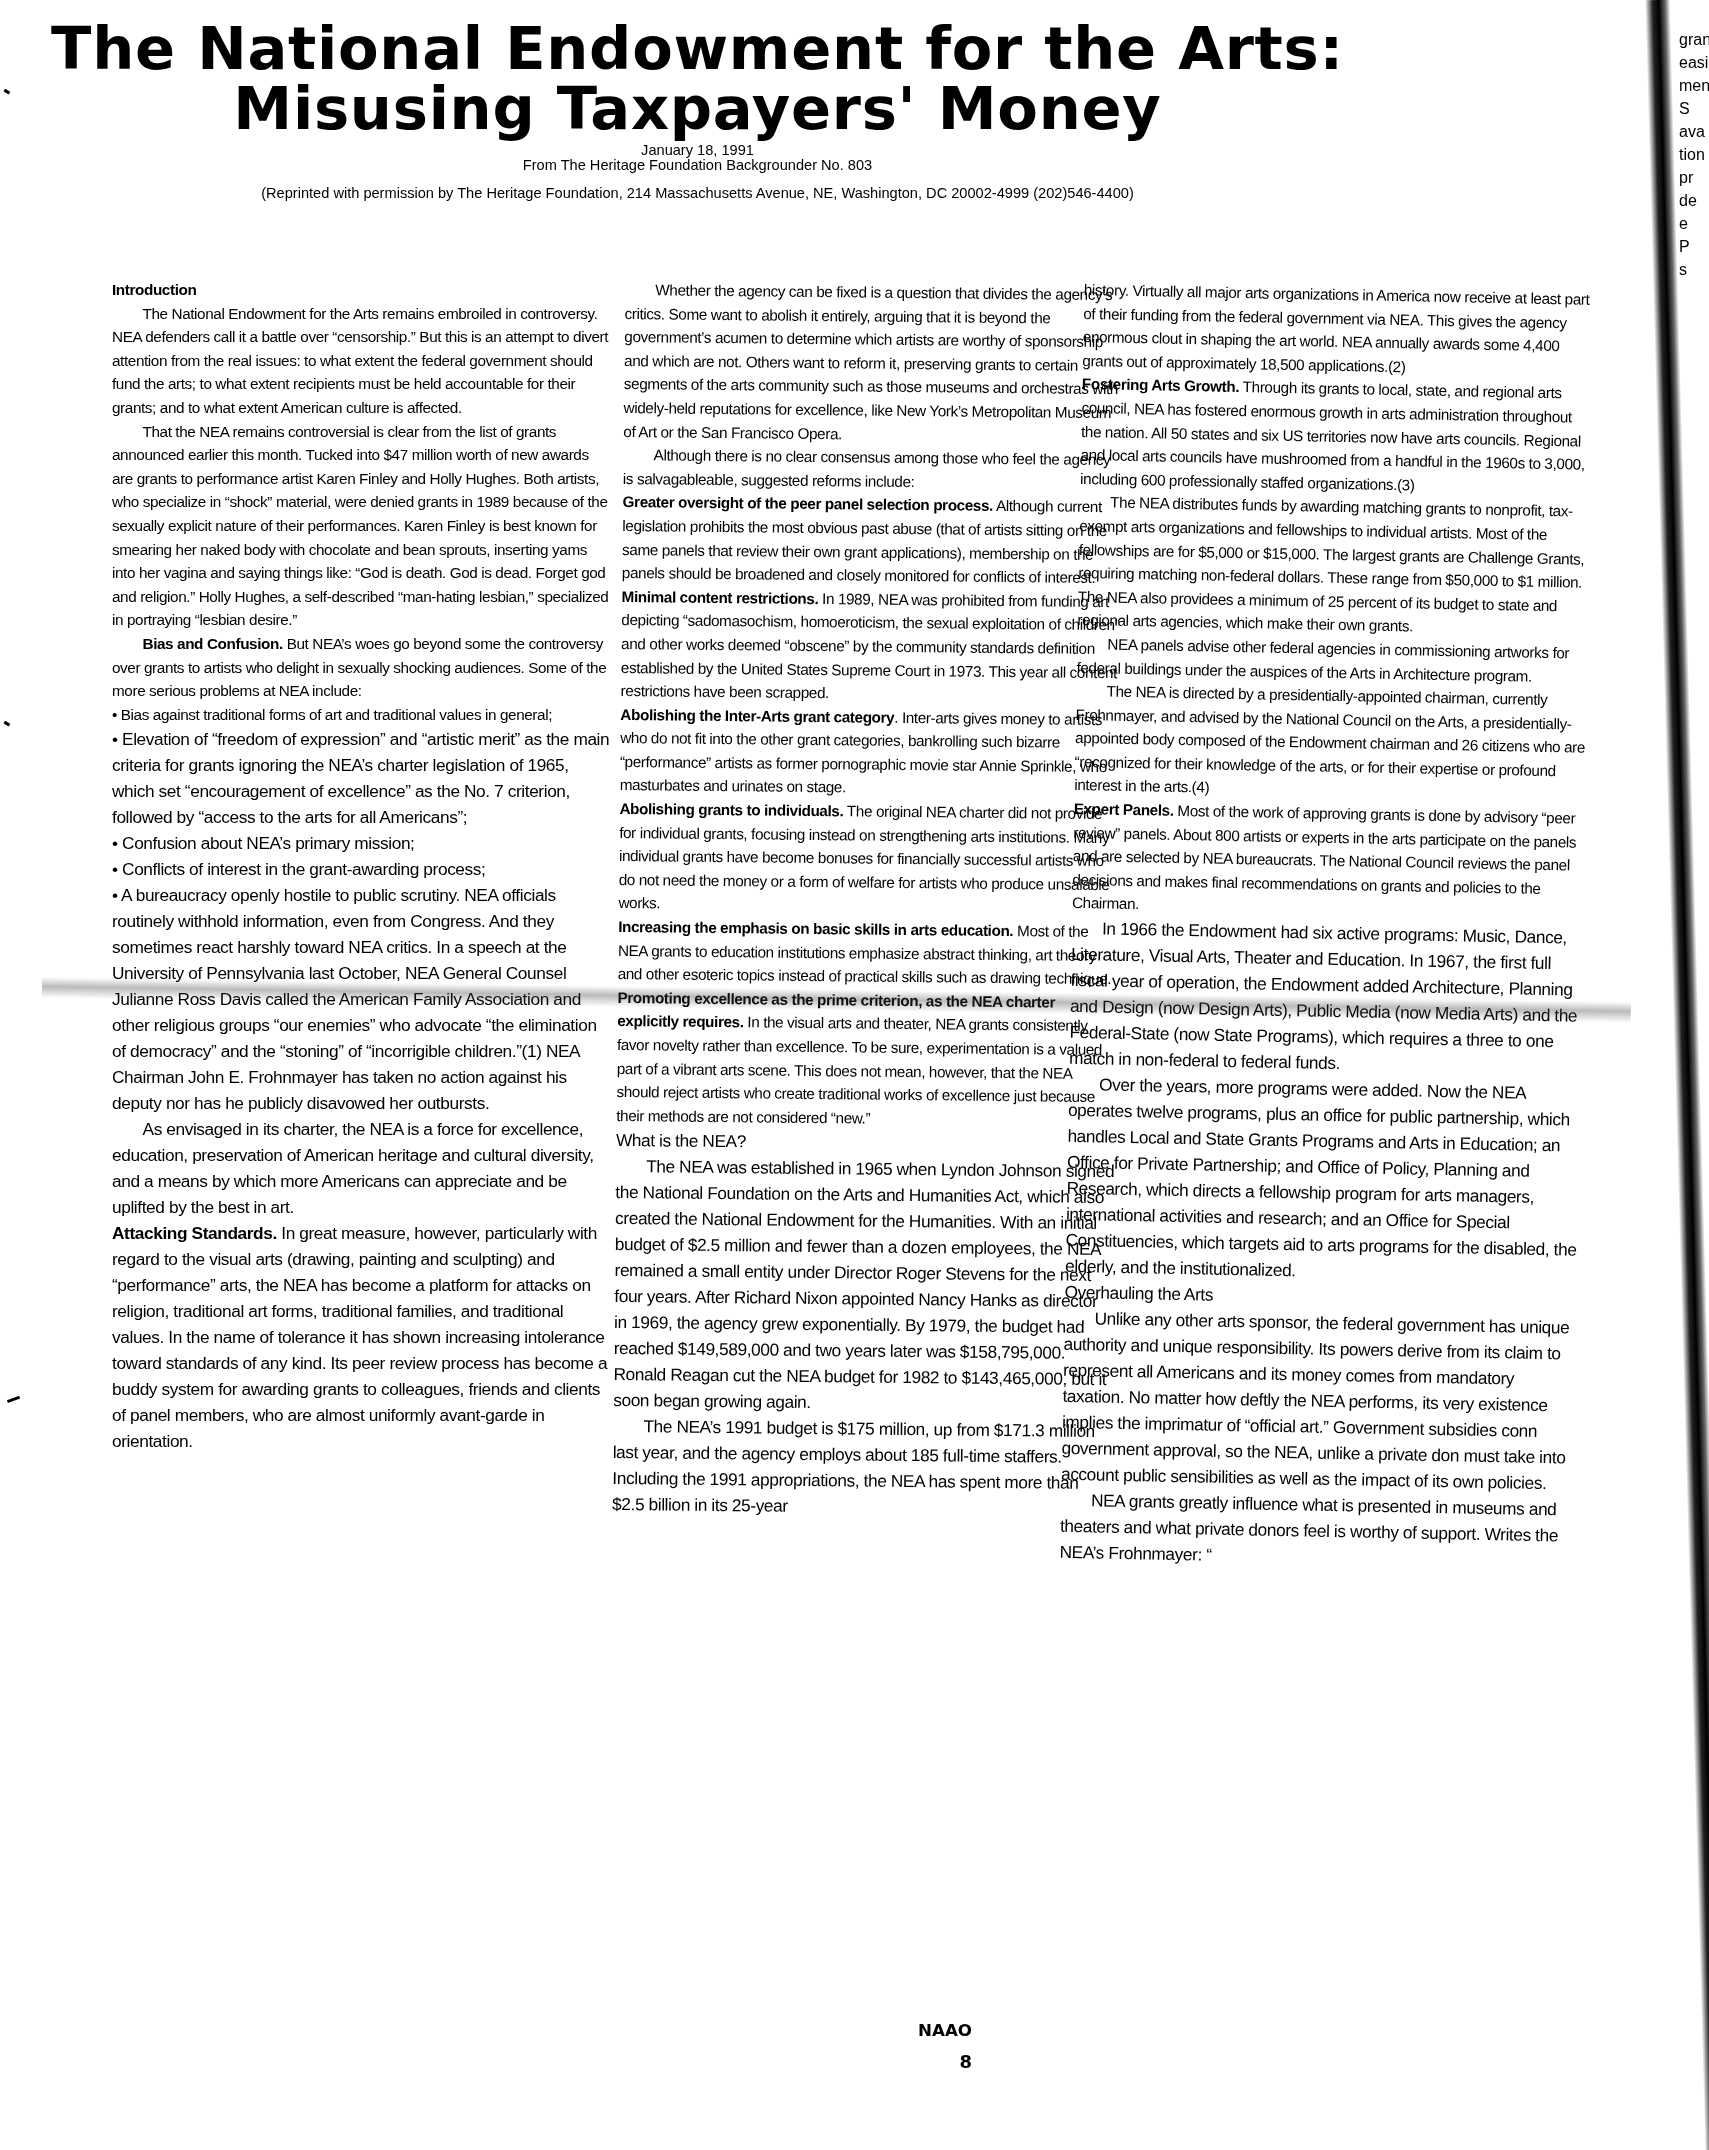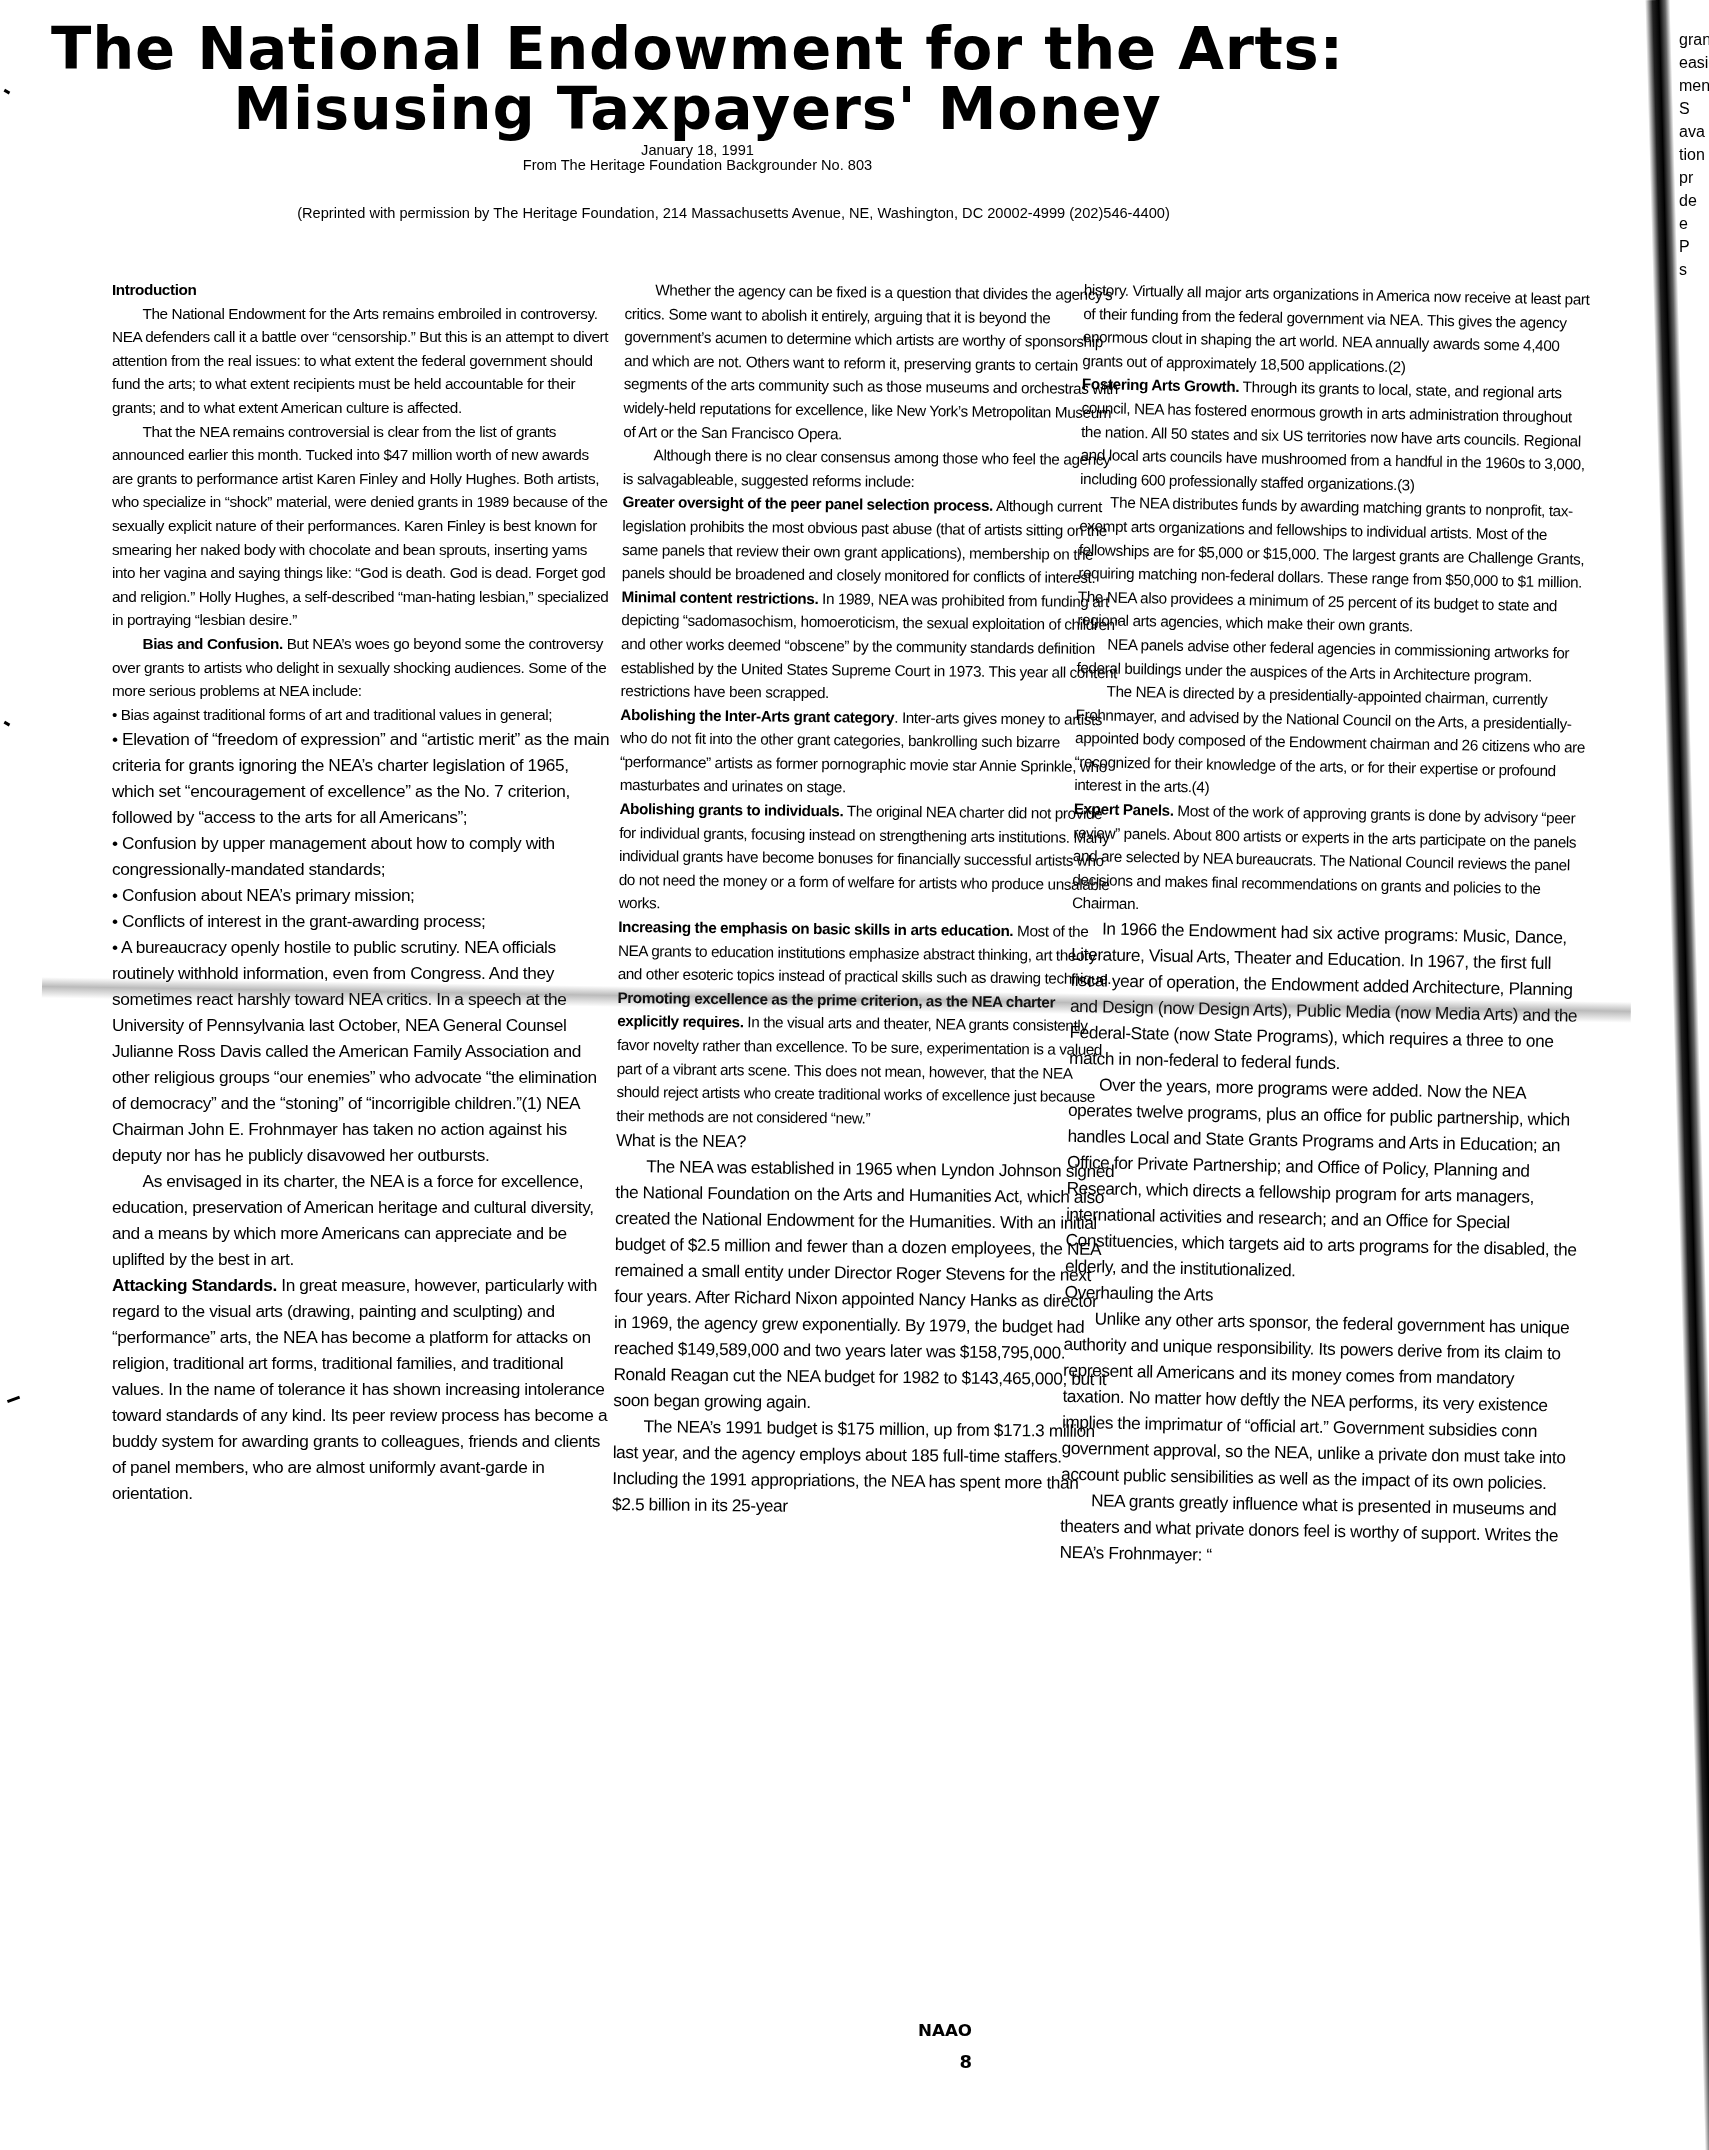--- a/index.html
+++ b/index.html
@@ -15,21 +15,21 @@
   }
   .title.l1 { top: 15.3px; }
   .title.l2 { top: 75px; }
   .meta {
     position: absolute; left: 0; width: 1395px; text-align: center;
     font-family: "Liberation Sans Narrow", "Liberation Sans", sans-serif;
     font-size: 14.6px; line-height: 18px;
   }
   .meta.d { top: 141px; }
   .meta.s { top: 156px; }
-  .meta.r { top: 204px; padding-left: 36px; }
+  .meta.r { top: 184px; }
   .col {
     position: absolute; top: 278px;
     font-family: "Liberation Sans", sans-serif;
     font-size: 17.3px; line-height: 26px;
     letter-spacing: -0.4px;
   }
   .col p { margin: 0; }
   .col .ind { text-indent: 30.5px; }
   .col .h { font-weight: bold; }
   .col b { font-weight: bold; }
@@ -71,21 +71,20 @@
 <div class="meta s">From The Heritage Foundation Backgrounder No. 803</div>
 <div class="meta r">(Reprinted with permission by The Heritage Foundation, 214 Massachusetts Avenue, NE, Washington, DC  20002-4999 (202)546-4400)</div>
 
 <div class="col c1">
   <p class="h small">Introduction</p>
   <p class="ind small">The National Endowment for the Arts remains embroiled in controversy.  NEA defenders call it a battle over “censorship.”  But this is an attempt to divert attention from the real issues:  to what extent the federal government should fund the arts; to what extent recipients must be held accountable for their grants; and to what extent American culture is affected.</p>
   <p class="ind small">That the NEA remains controversial is clear from the list of grants announced earlier this month.  Tucked into $47 million worth of new awards are grants to performance artist Karen Finley and Holly Hughes.  Both artists, who specialize in “shock” material, were denied grants in 1989 because of the sexually explicit nature of their performances.  Karen Finley is best known for smearing her naked body with chocolate and bean sprouts, inserting yams into her vagina and saying things like:  “God is death.  God is dead.  Forget god and religion.” Holly Hughes, a self-described “man-hating lesbian,” specialized in portraying “lesbian desire.”</p>
   <p class="ind small"><b>Bias and Confusion.</b><span>  But NEA’s woes go beyond some the controversy over grants to artists who delight in sexually shocking audiences.  Some of the more serious problems at NEA include:</span></p>
   <p class="small">• Bias against traditional forms of art and traditional values in general;</p>
   <p>• Elevation of “freedom of expression” and “artistic merit” as the main criteria for grants ignoring the NEA’s charter legislation of 1965, which set “encouragement of excellence” as the No. 7 criterion, followed by “access to the arts for all Americans”;</p>
-  <p>• Confusion by upper management about how to comply with congressionally-mandated standards;</p>
   <p>• Confusion about NEA’s primary mission;</p>
   <p>• Conflicts of interest in the grant-awarding process;</p>
   <p>• A bureaucracy openly hostile to public scrutiny.  NEA officials routinely withhold information, even from Congress.  And they sometimes react harshly toward NEA critics.  In a speech at the University of Pennsylvania last October, NEA General Counsel Julianne Ross Davis called the American Family Association and other religious groups “our enemies” who advocate “the elimination of democracy” and the “stoning” of “incorrigible children.”(1)  NEA Chairman John E. Frohnmayer has taken no action against his deputy nor has he publicly disavowed her outbursts.</p>
   <p class="ind">As envisaged in its charter, the NEA is a force for excellence, education, preservation of American heritage and cultural diversity, and a means by which more Americans can appreciate and be uplifted by the best in art.</p>
   <p><b>Attacking Standards.</b><span>  In great measure, however, particularly with regard to the visual arts (drawing, painting and sculpting) and “performance” arts, the NEA has become a platform for attacks on religion, traditional art forms, traditional families, and traditional values.  In the name of tolerance it has shown increasing intolerance toward standards of any kind.  Its peer review process has become a buddy system for awarding grants to colleagues, friends and clients of panel members, who are almost uniformly avant-garde in orientation.</span></p>
 </div>
 
 <div class="col c2">
   <p class="ind small">Whether the agency can be fixed is a question that divides the agency’s critics.  Some want to abolish it entirely, arguing that it is beyond the government’s acumen to determine which artists are worthy of sponsorship and which are not.  Others want to reform it, preserving grants to certain segments of the arts community such as those museums and orchestras with widely-held reputations for excellence, like New York’s Metropolitan Museum of Art or the San Francisco Opera.</p>
   <p class="ind small">Although there is no clear consensus among those who feel the agency is salvagableable, suggested reforms include:</p>

